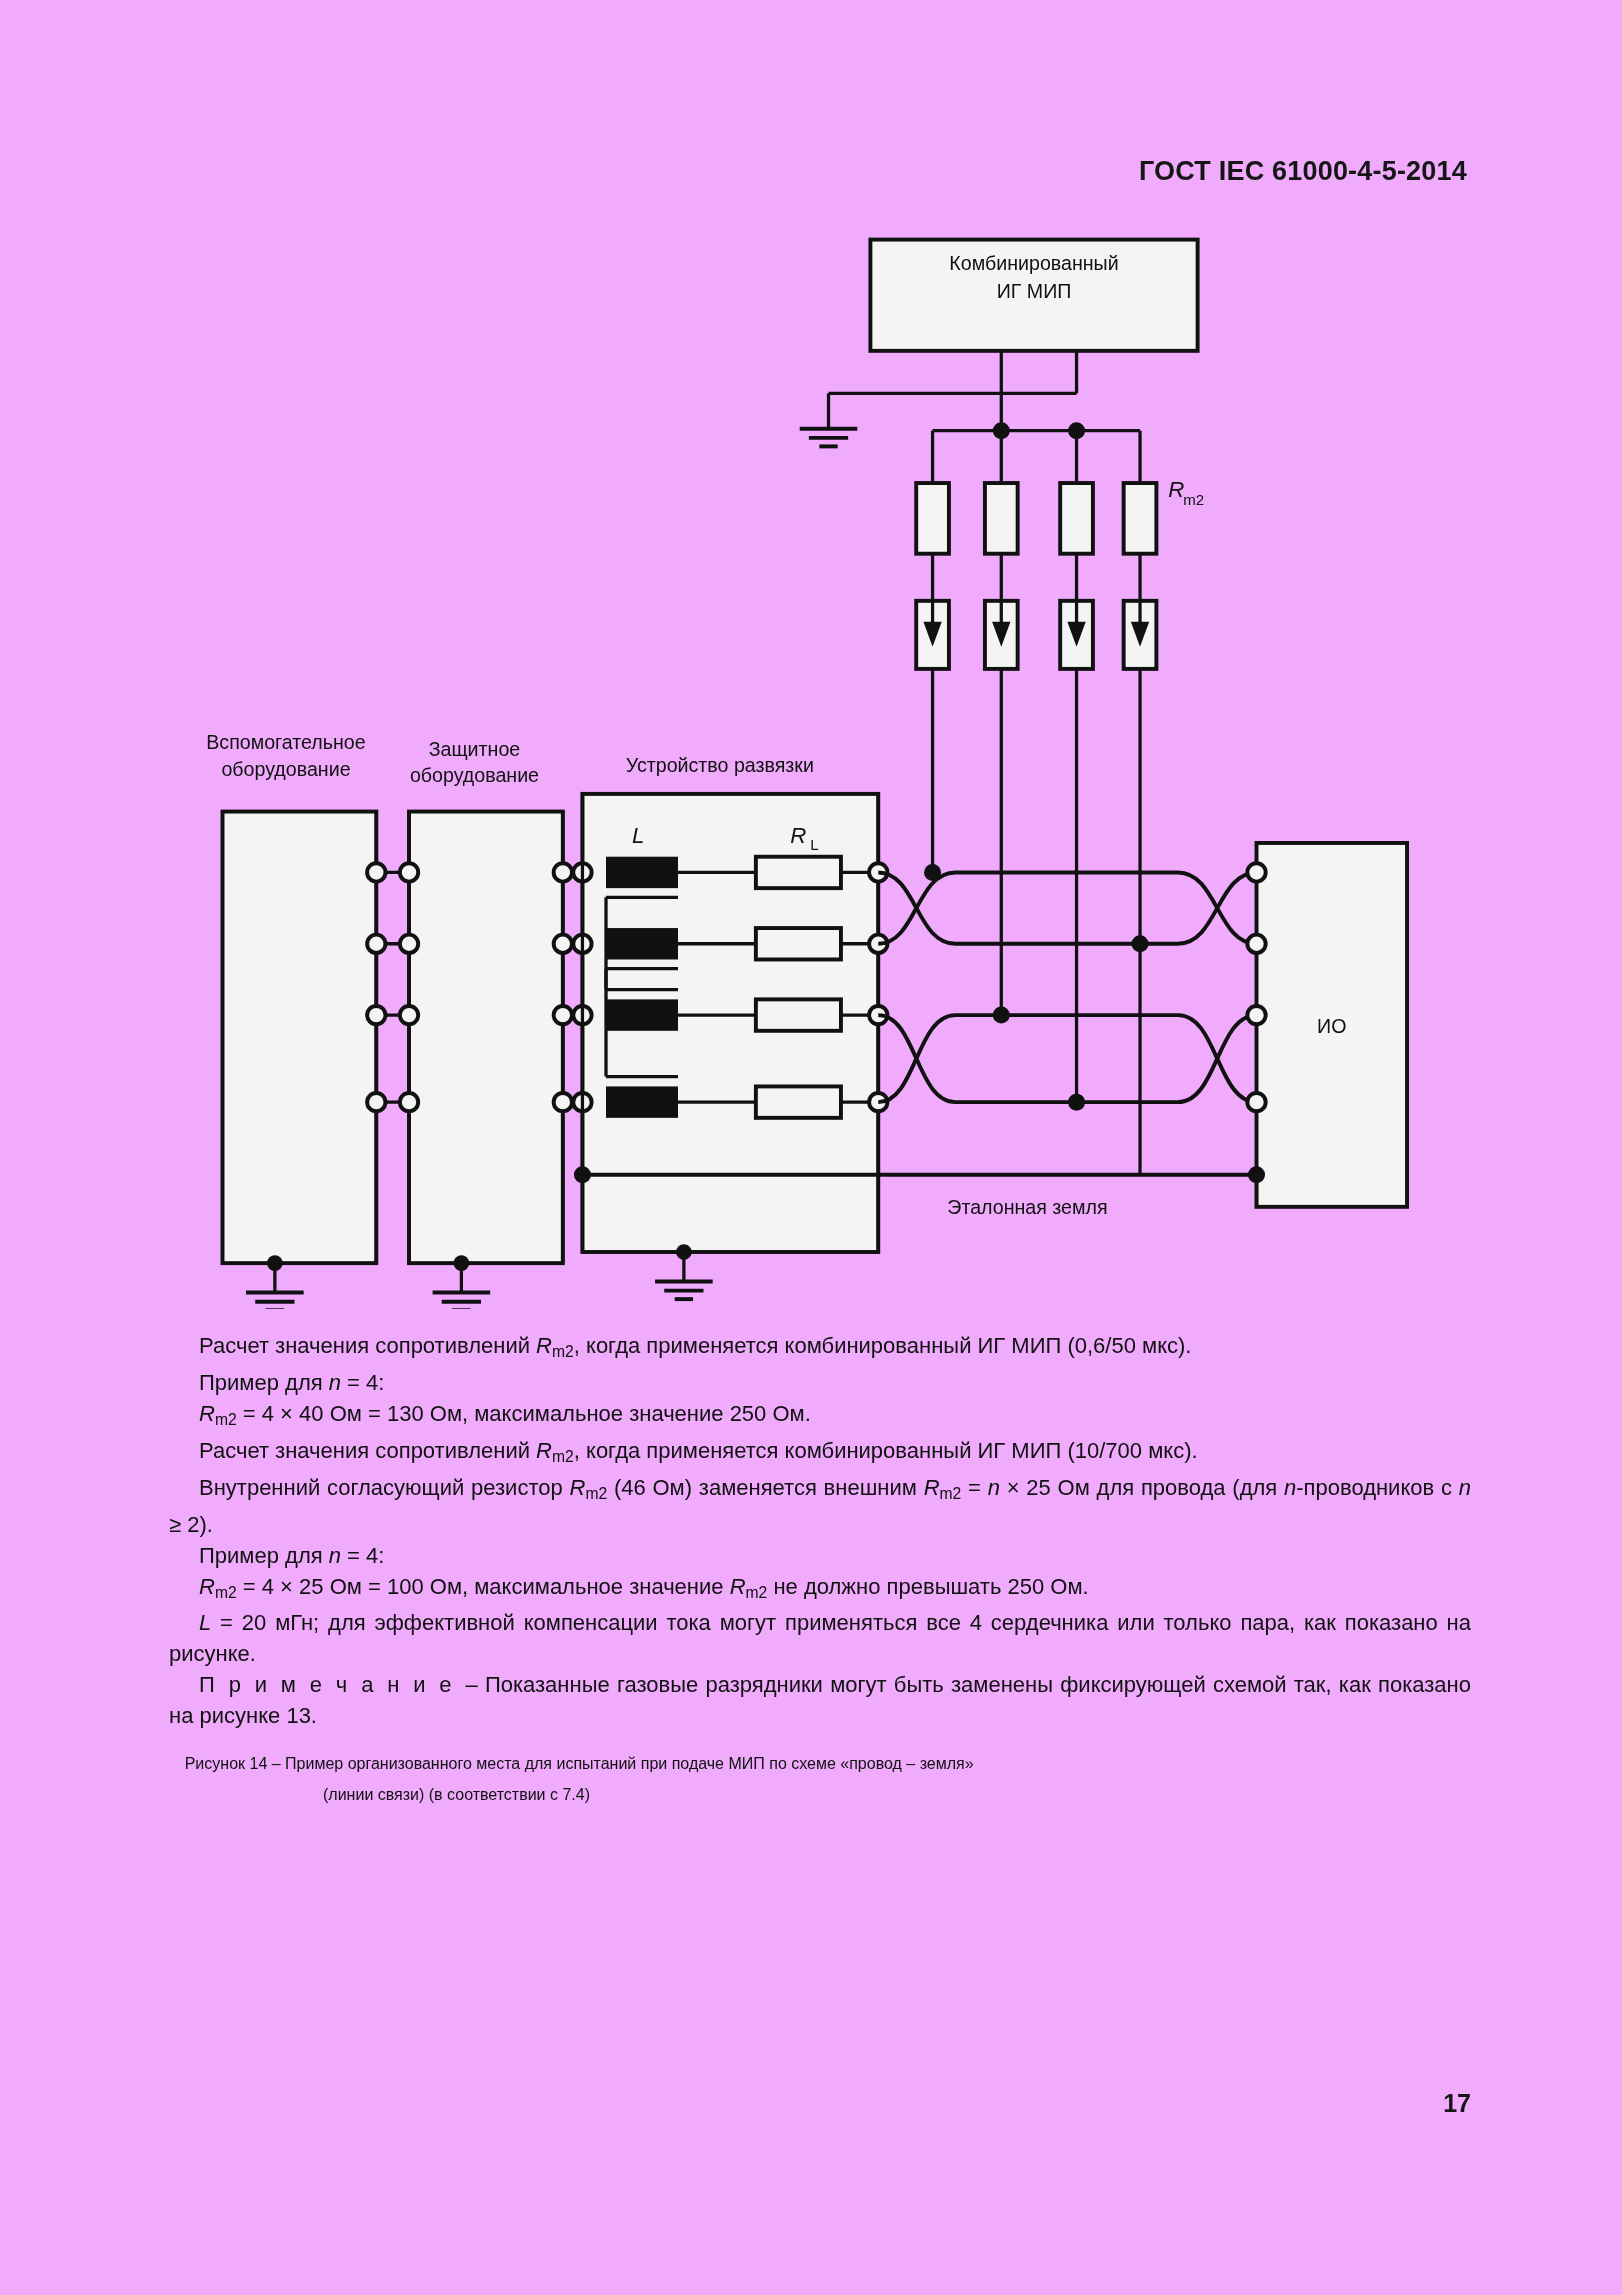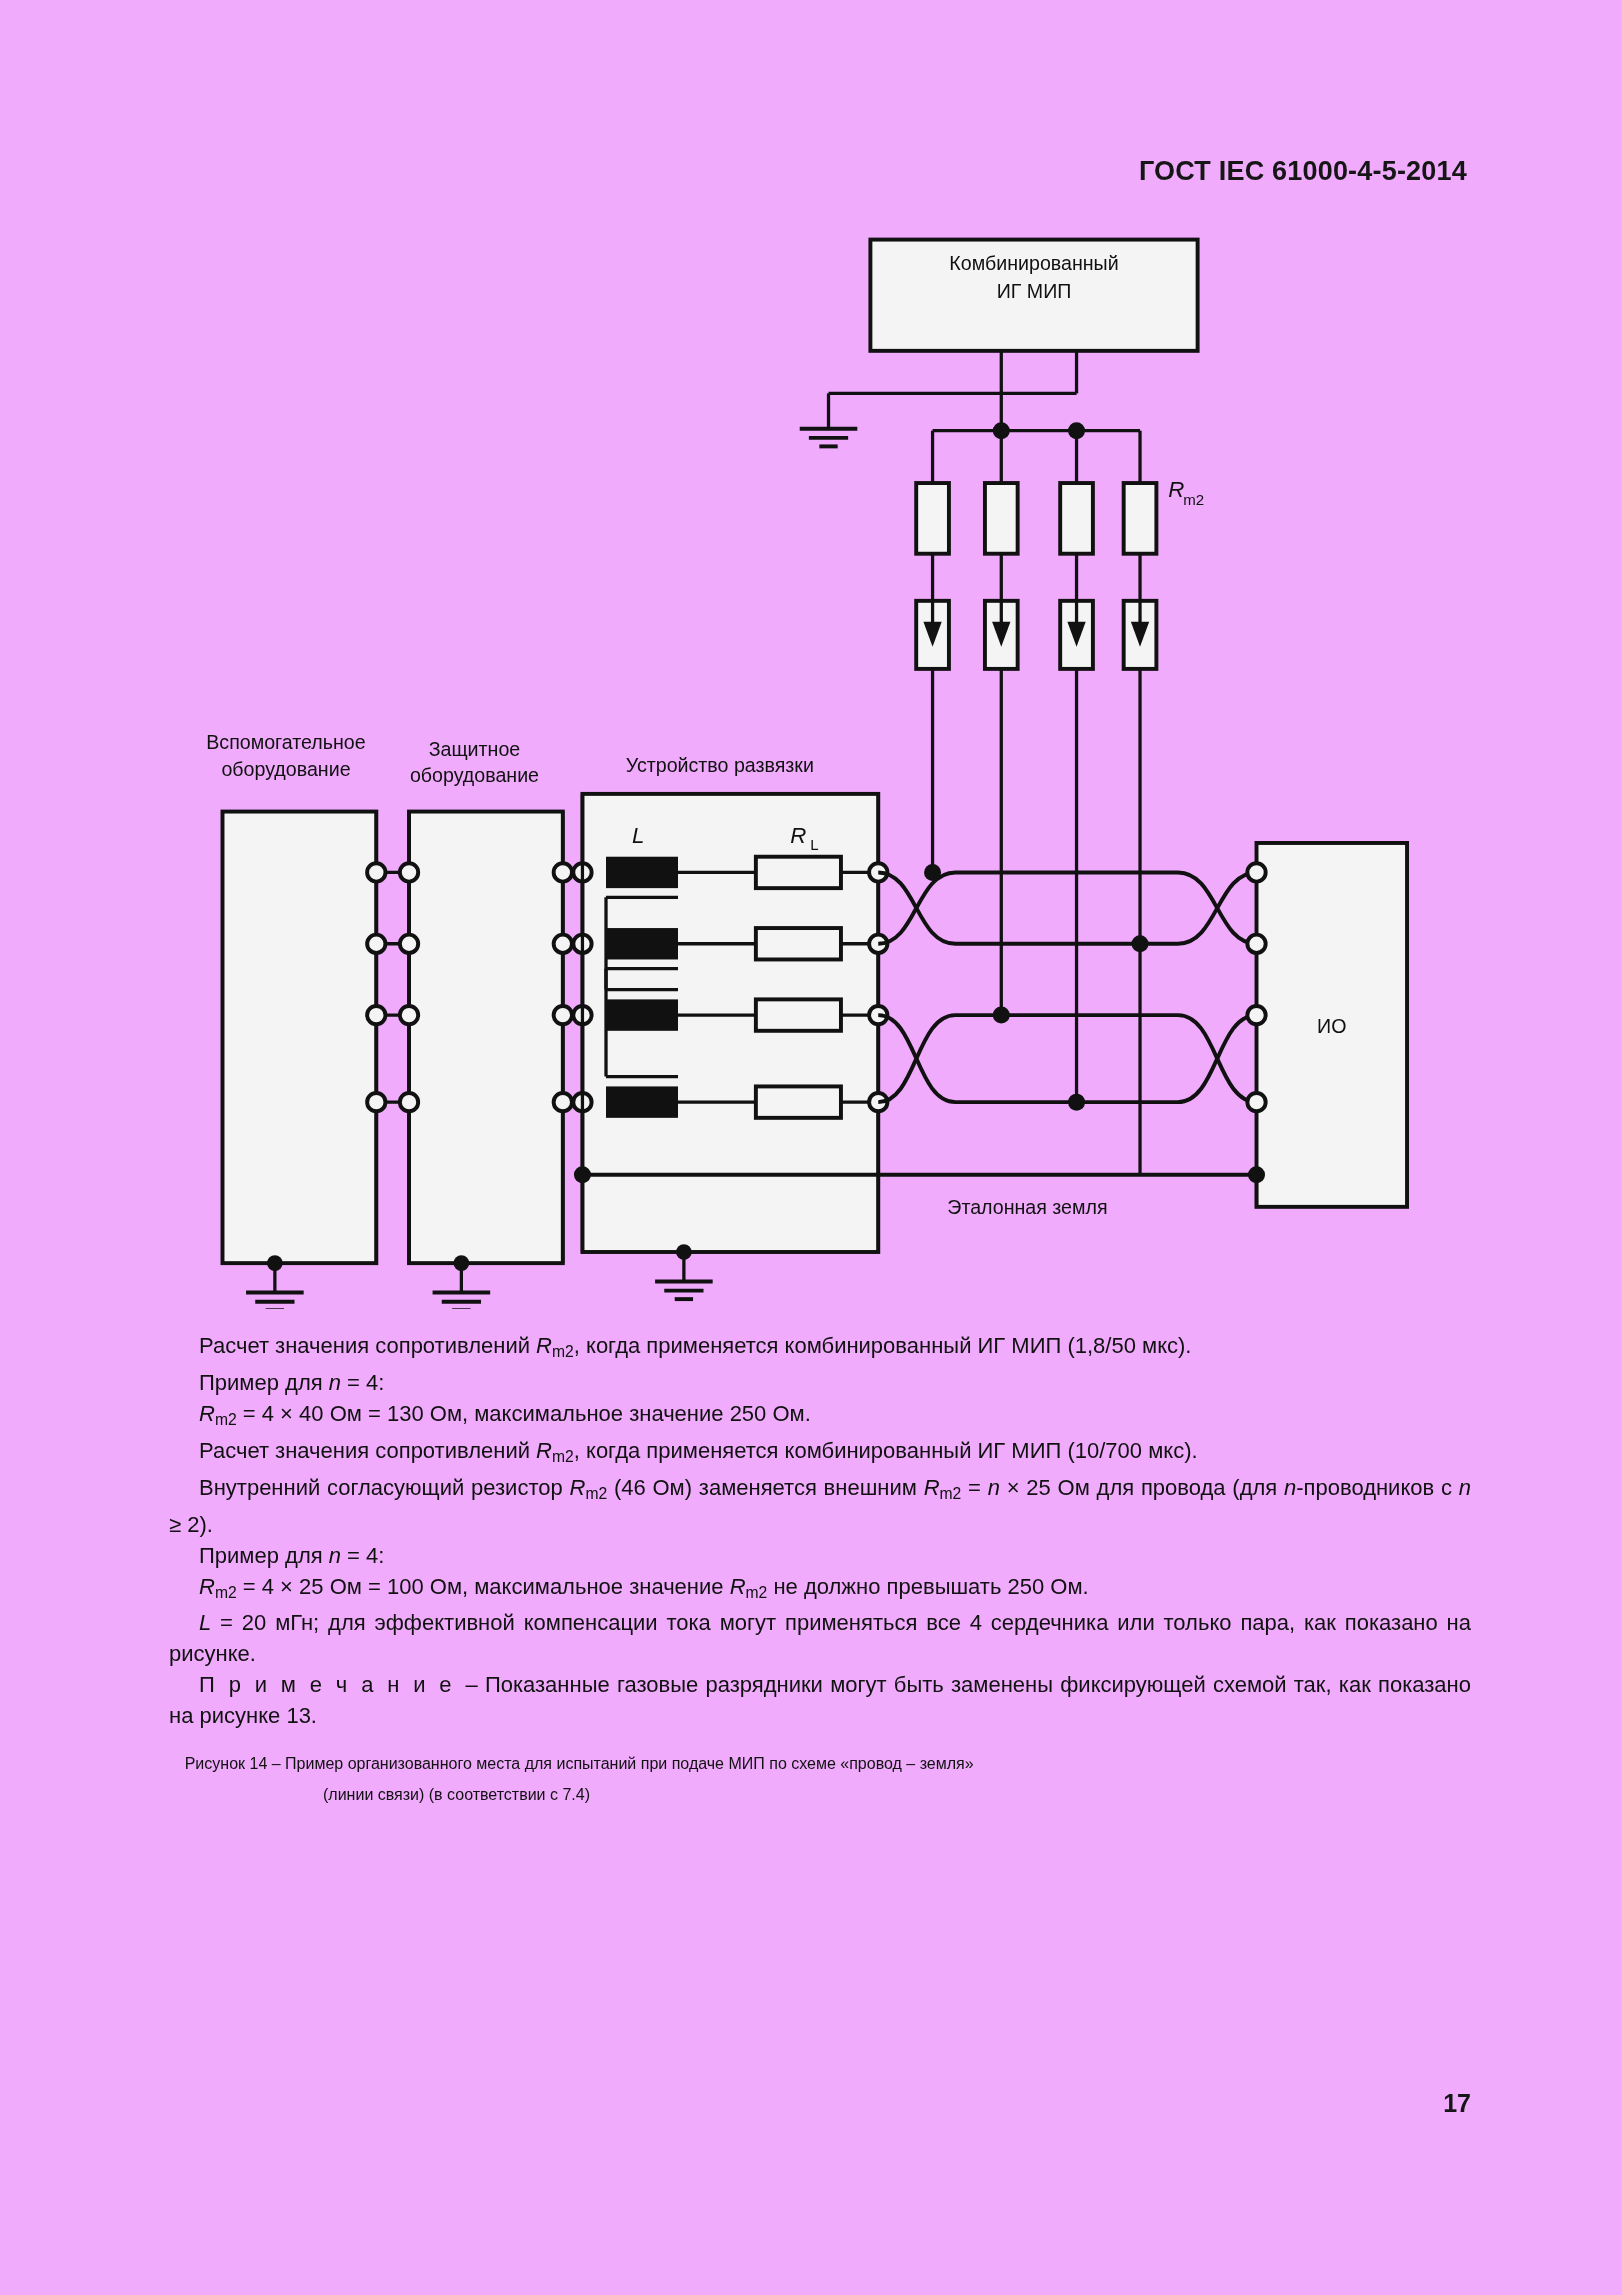--- a/index.html
+++ b/index.html
@@ -310,21 +310,21 @@
       <text class="lbl-it" x="1220" y="1288" text-anchor="middle">R</text>
       <text class="lbl-sub" x="1238" y="1299">L</text>
 
       <text class="lbl" x="2035" y="1578" text-anchor="middle">ИО</text>
 
       <text class="lbl" x="1570" y="1855" text-anchor="middle">Эталонная земля</text>
     </svg>
   </div>
 
   <div class="body-block" id="body-block">
-      <p class="ind"><span>Расчет значения сопротивлений </span><i class="it">R</i><span class="sub">m2</span><span>, когда применяется комбинированный ИГ МИП (1,8/50 мкс).</span></p>
+      <p class="ind"><span>Расчет значения сопротивлений </span><i class="it">R</i><span class="sub">m2</span><span>, когда применяется комбинированный ИГ МИП (0,6/50 мкс).</span></p>
       <p class="ind"><span>Пример для </span><i class="it">n</i><span> = 4:</span></p>
       <p class="ind"><i class="it">R</i><span class="sub">m2</span><span> = 4 × 40 Ом = 130 Ом, максимальное значение 250 Ом.</span></p>
       <p class="ind"><span>Расчет значения сопротивлений </span><i class="it">R</i><span class="sub">m2</span><span>, когда применяется комбинированный ИГ МИП (10/700 мкс).</span></p>
       <p class="ind"><span>Внутренний согласующий резистор </span><i class="it">R</i><span class="sub">m2</span><span> (46 Ом) заменяется внешним </span><i class="it">R</i><span class="sub">m2</span><span> = </span><i class="it">n</i><span> × 25 Ом для провода (для </span><i class="it">n</i><span>-проводников с </span><i class="it">n</i><span> ≥ 2).</span></p>
       <p class="ind"><span>Пример для </span><i class="it">n</i><span> = 4:</span></p>
       <p class="ind"><i class="it">R</i><span class="sub">m2</span><span> = 4 × 25 Ом = 100 Ом, максимальное значение </span><i class="it">R</i><span class="sub">m2</span><span> не должно превышать 250 Ом.</span></p>
       <p class="ind"><i class="it">L</i><span> = 20 мГн; для эффективной компенсации тока могут применяться все 4 сердечника или только пара, как показано на рисунке.</span></p>
       <p class="ind"><span class="spaced">П р и м е ч а н и е </span><span> – Показанные газовые разрядники могут быть заменены фиксирующей схемой так, как показано на рисунке 13.</span></p>
     </div>
 

